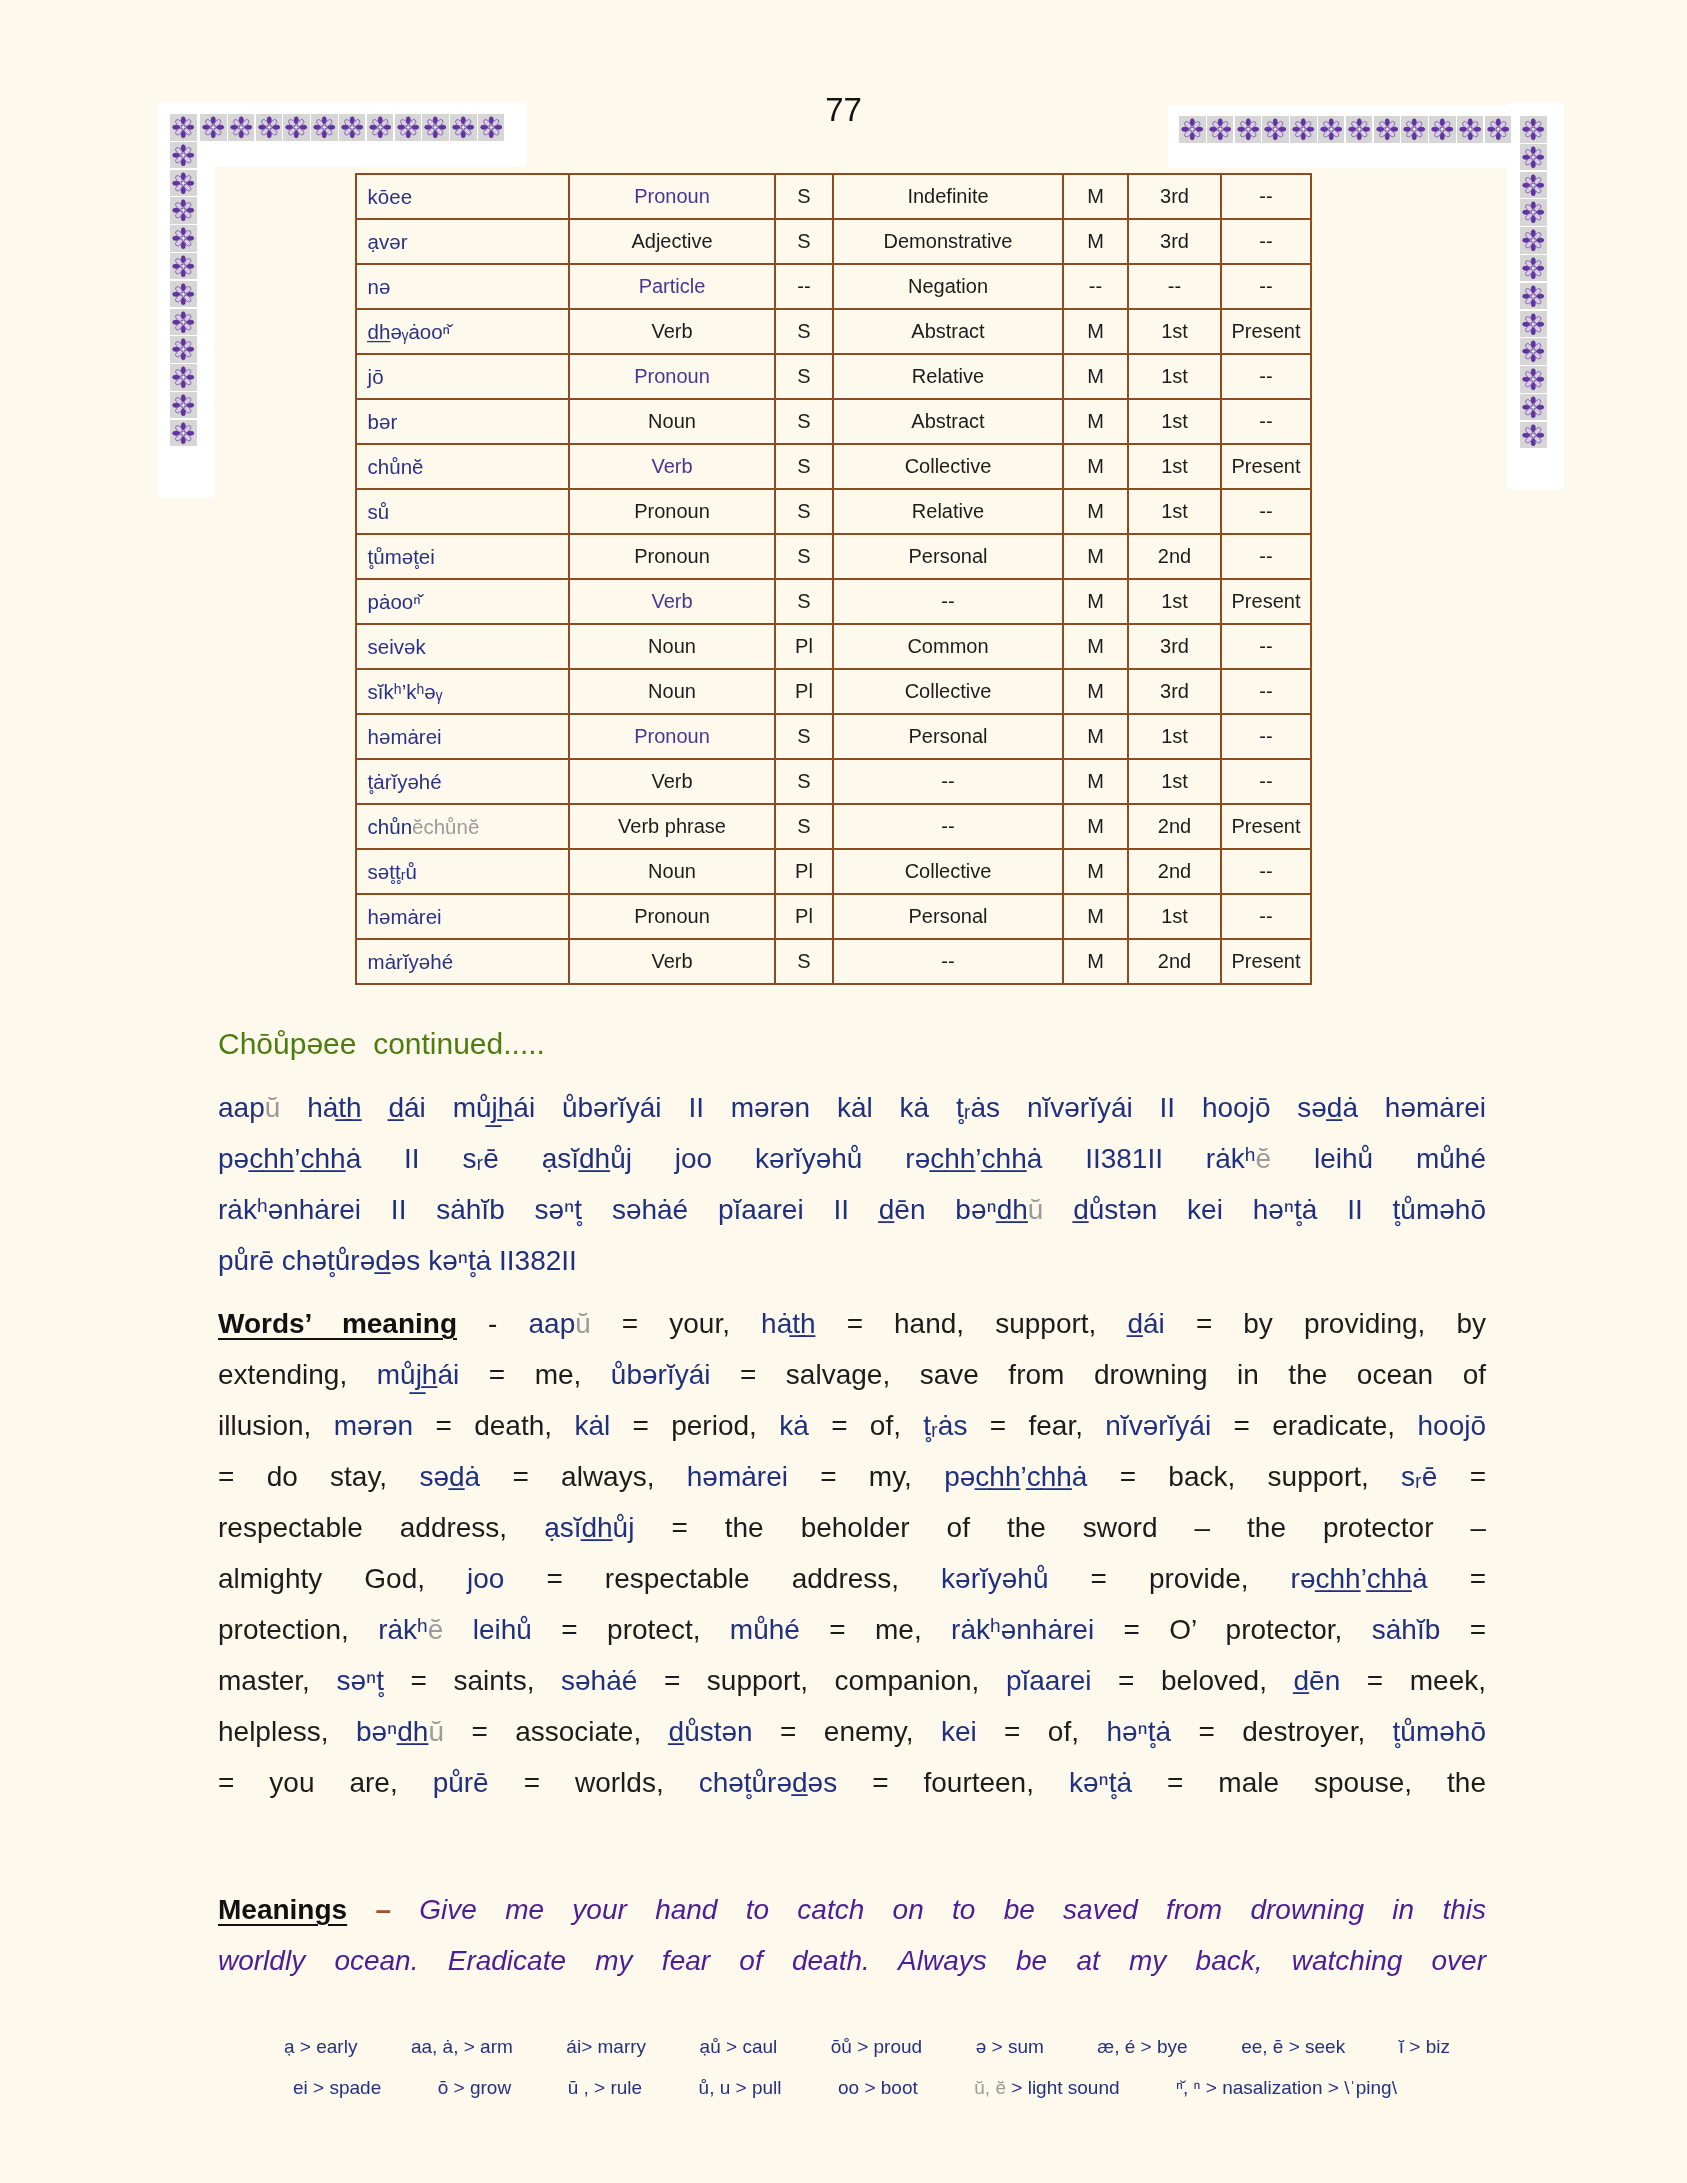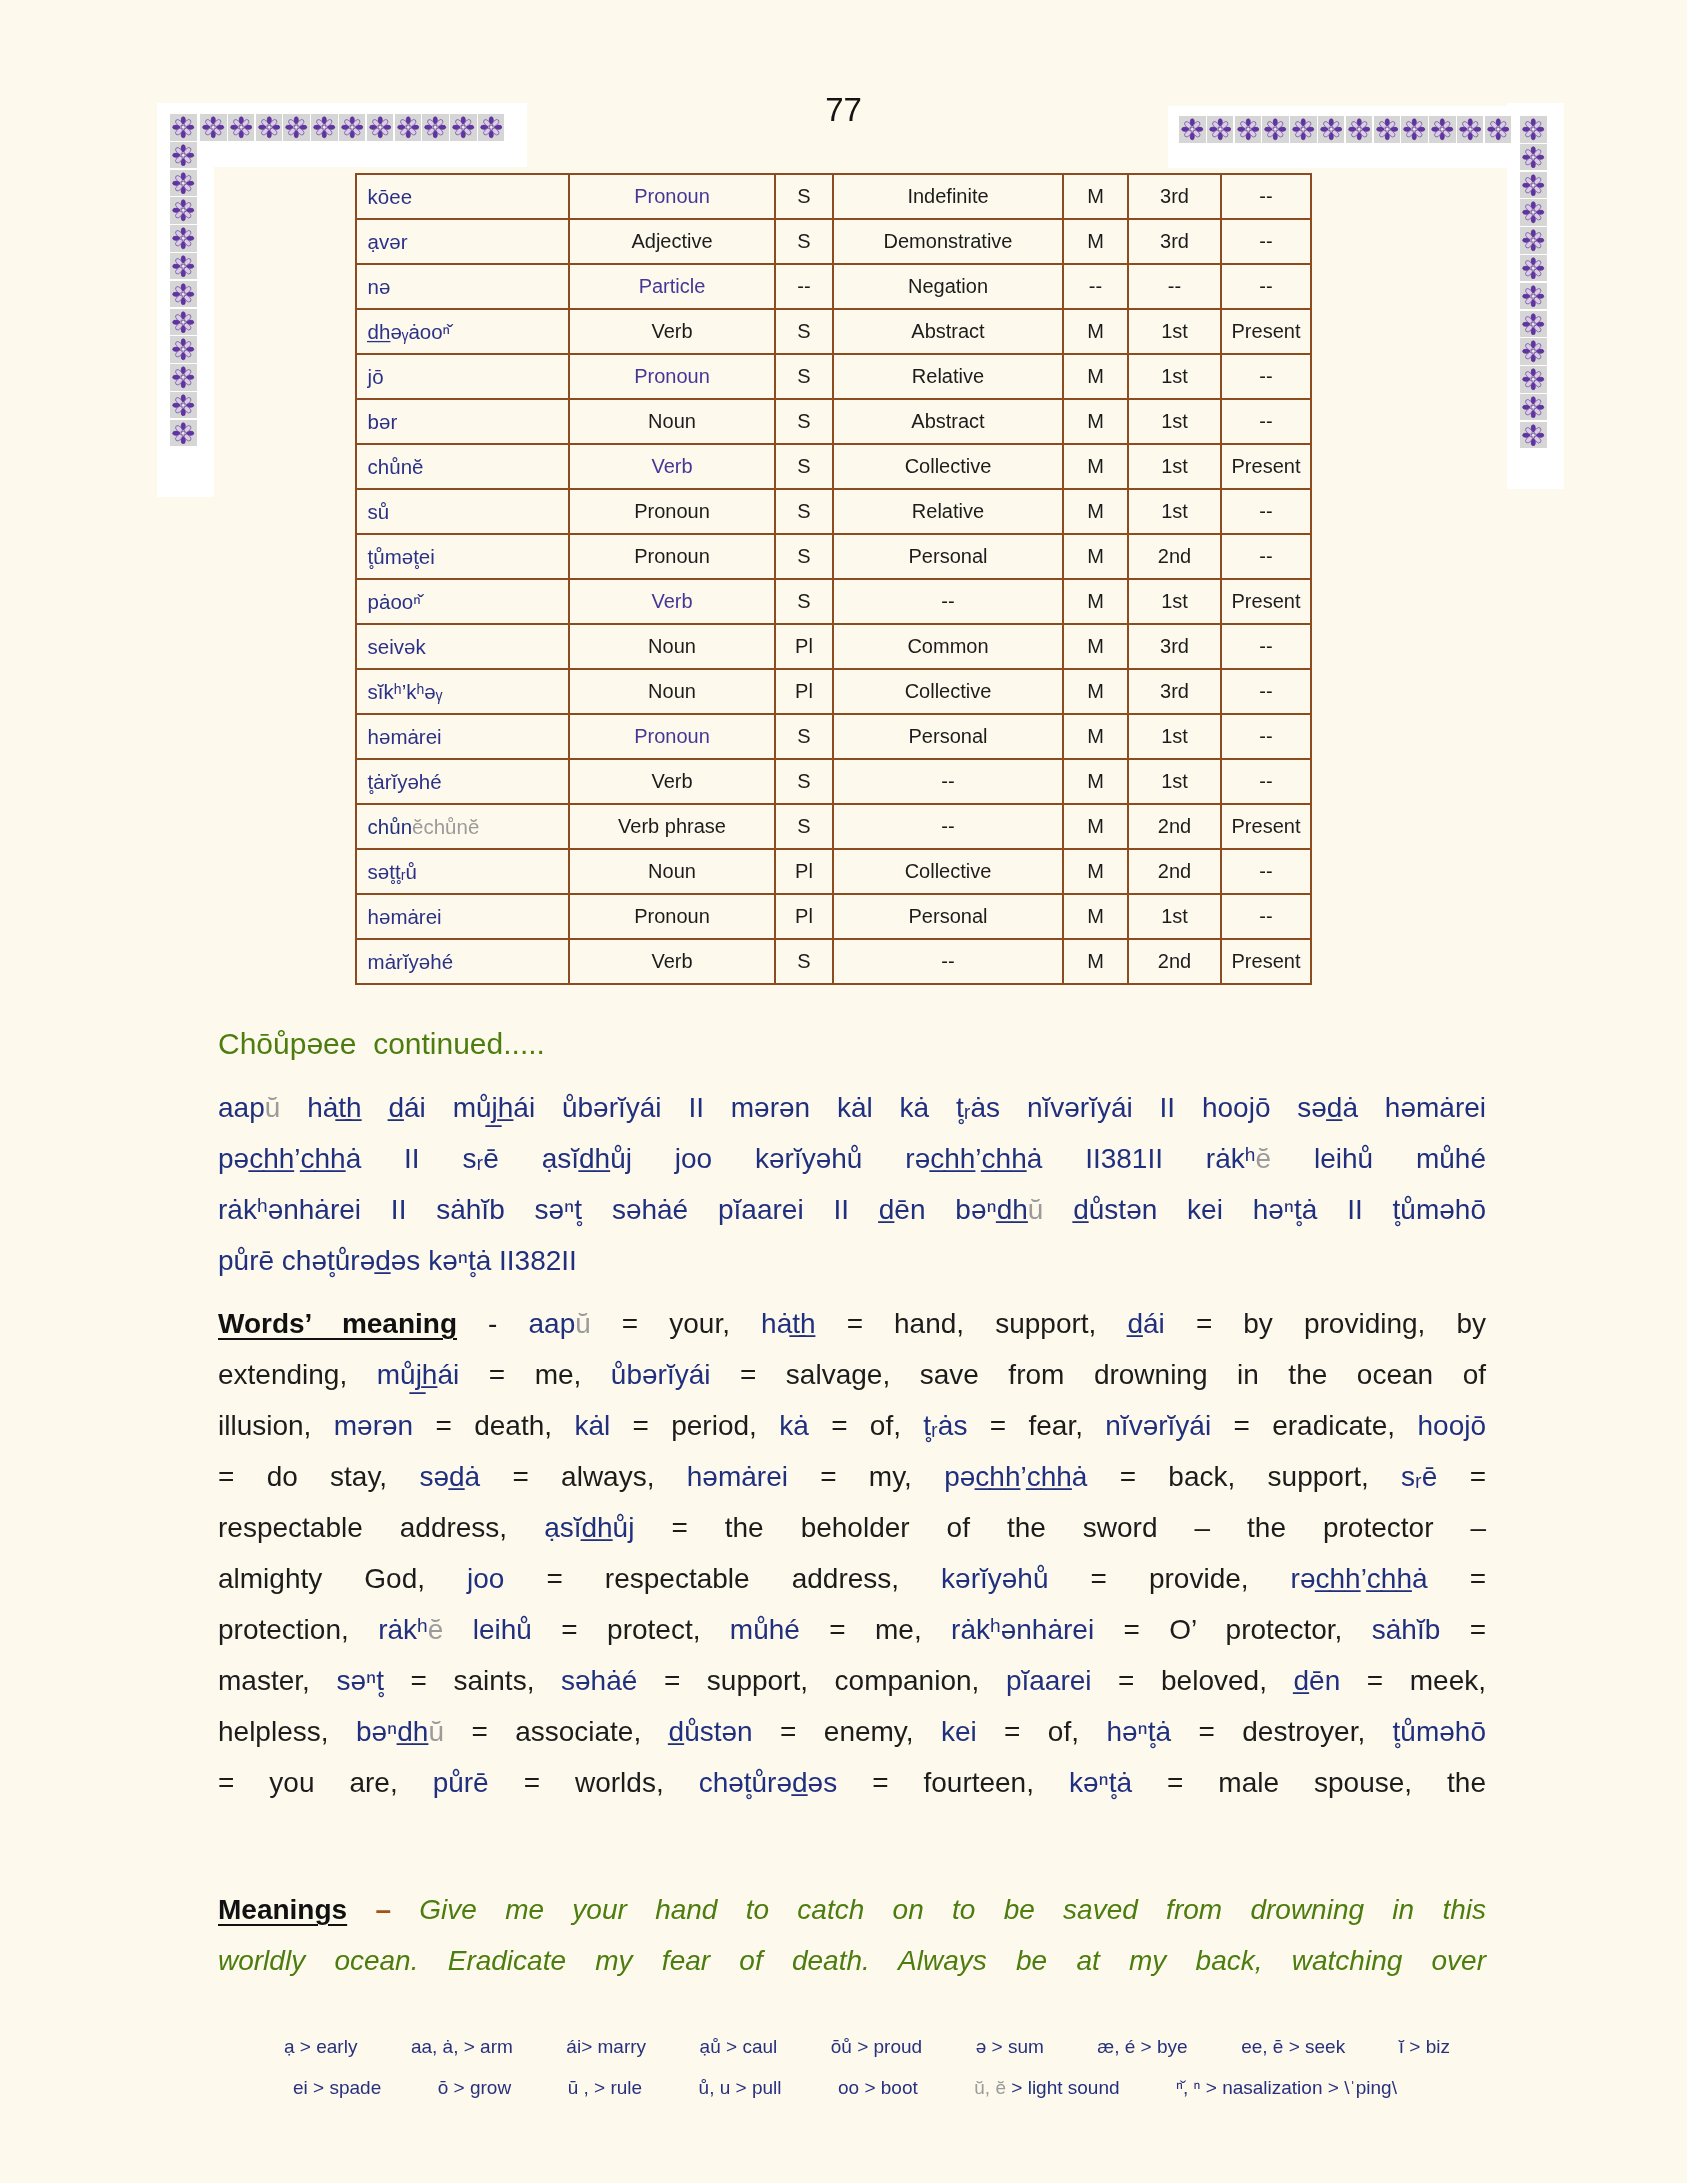--- a/index.html
+++ b/index.html
@@ -63,21 +63,21 @@
   #meanings{top:1884px;color:#1c1c1c;}
   .tline{text-align:justify;text-align-last:justify;}
   .tline.left{text-align-last:left;}
   
   .s-b{color:#20307f;}
   .s-g{color:#9b9b9b;}
   .s-k{color:#1c1c1c;}
   .s-ku{color:#111111;font-weight:600;text-decoration:underline;text-decoration-thickness:2px;text-underline-offset:5.3px;}
   .s-p{color:#463796;}
   .s-w{color:#a5521a;font-weight:700;}
-  .s-wi{color:#4d7c0f;font-style:italic;}
+  .s-wi{color:#4c1d95;font-style:italic;}
   
   .guide{
     position:absolute;display:flex;justify-content:space-between;
     font-size:19px;color:#27317e;white-space:nowrap;
   }
   #guide1{left:284px;top:2036px;width:1166px;gap:40px;}
   #guide2{left:293px;top:2077px;width:1104px;}
 </style>
 </head>
 <body>

